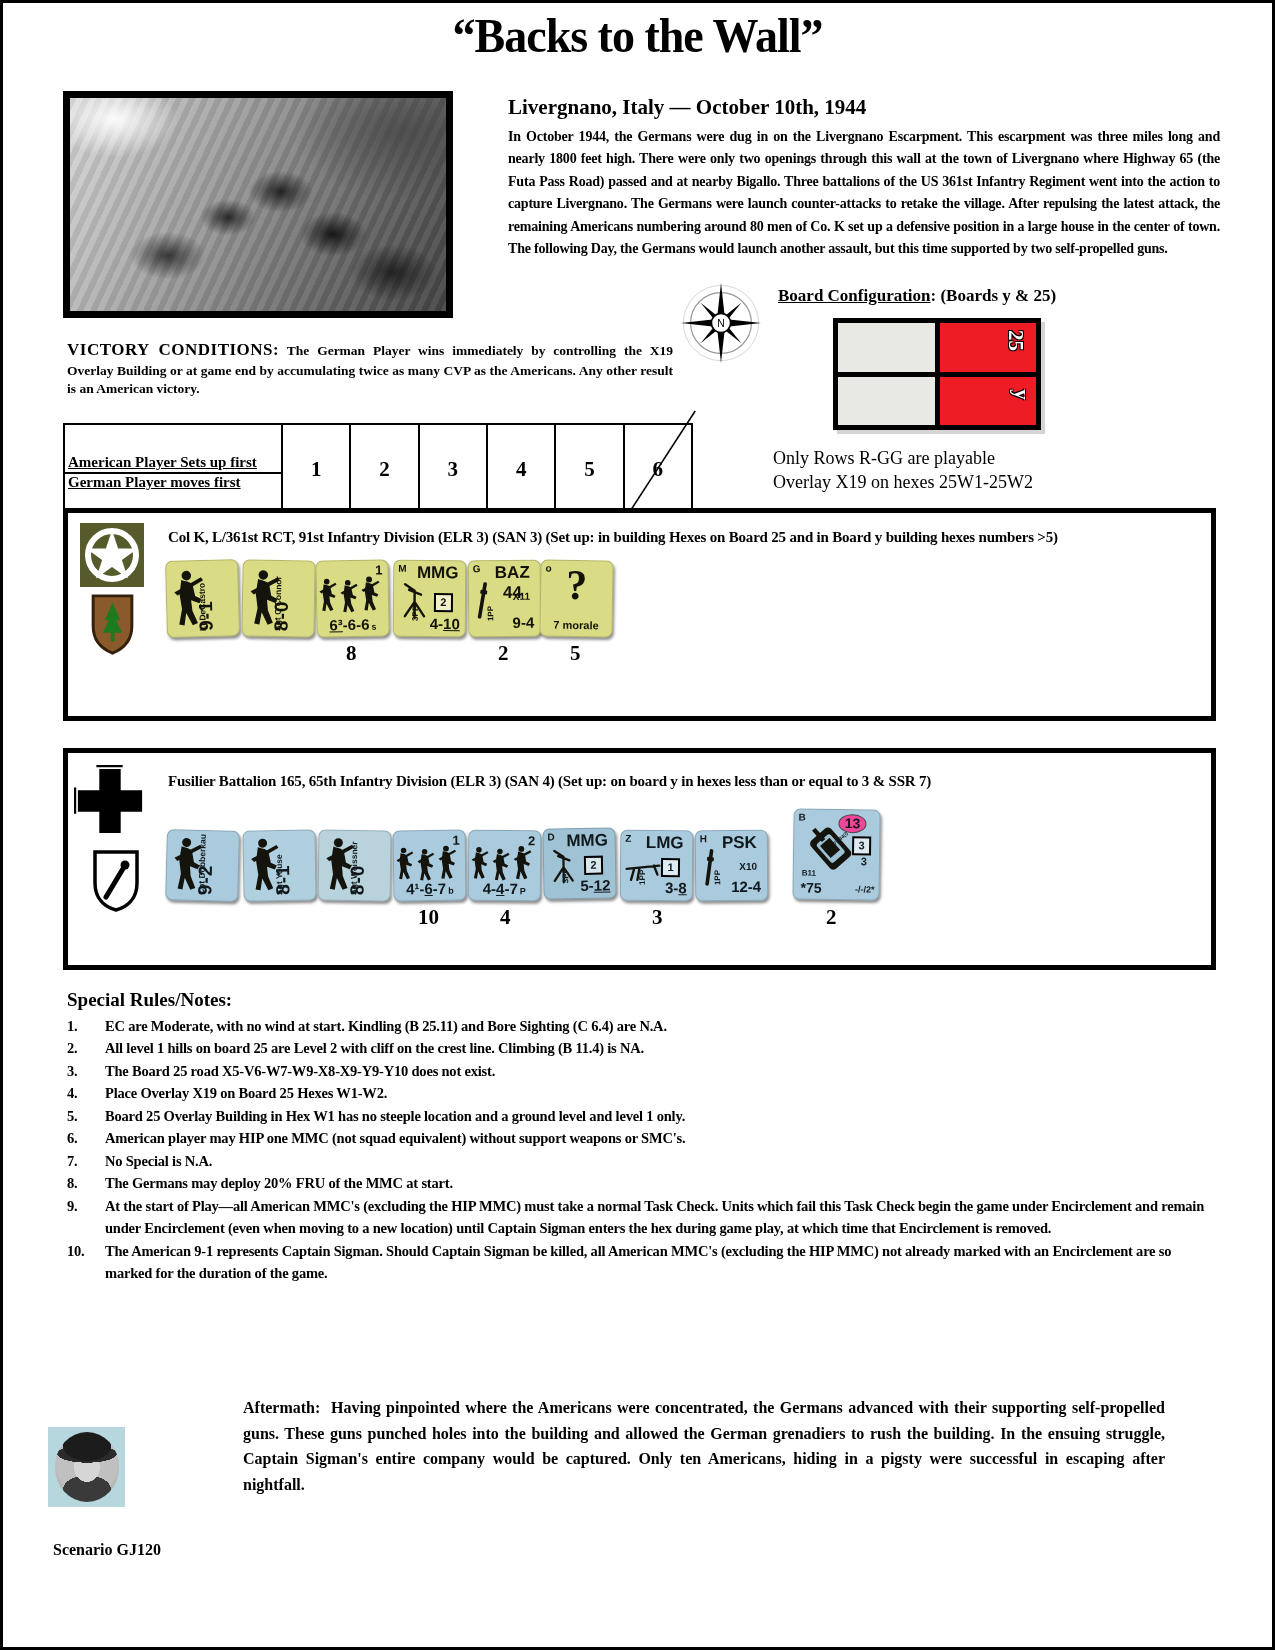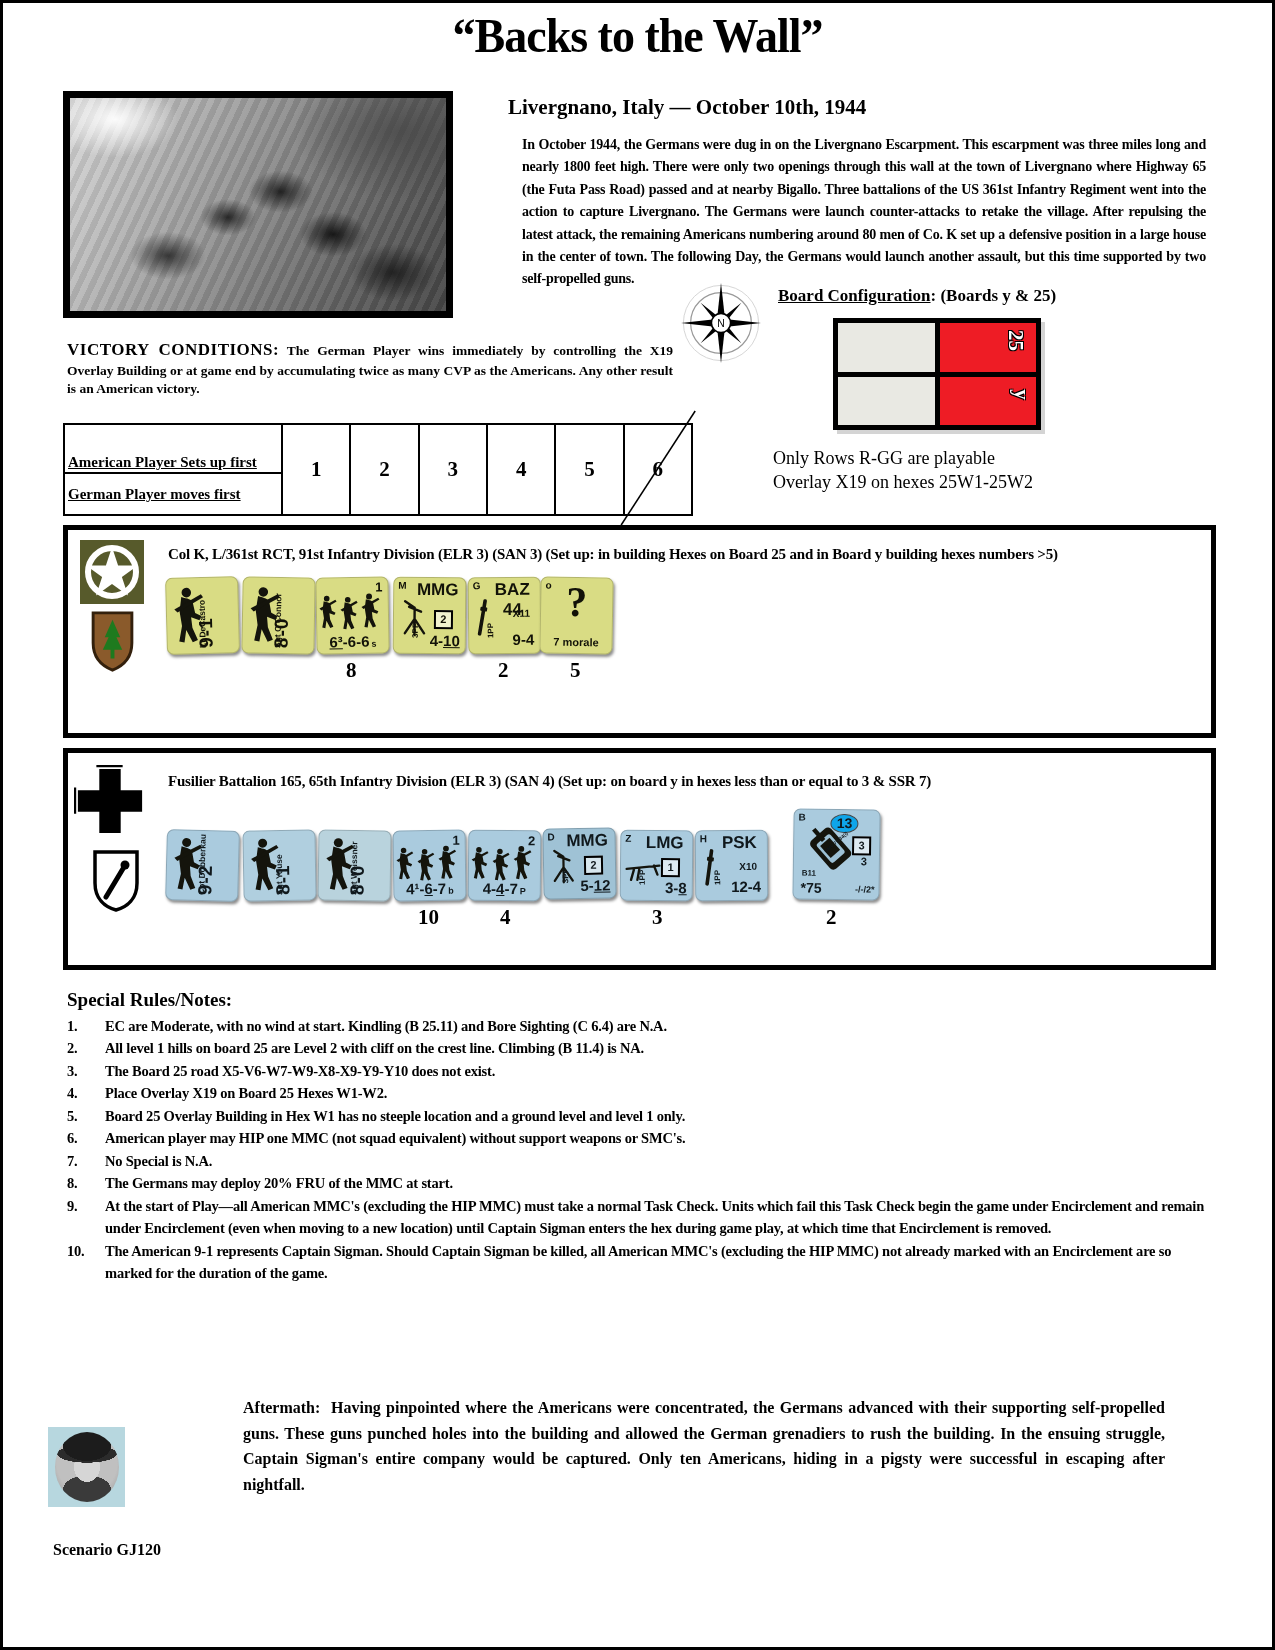--- a/index.html
+++ b/index.html
@@ -16,46 +16,46 @@
       radial-gradient(40px 26px at 42% 56%, rgba(22,22,22,.85), rgba(0,0,0,0) 70%),
       radial-gradient(48px 32px at 70% 64%, rgba(12,12,12,.9), rgba(0,0,0,0) 70%),
       radial-gradient(54px 34px at 26% 74%, rgba(28,28,28,.8), rgba(0,0,0,0) 70%),
       radial-gradient(60px 40px at 86% 82%, rgba(20,20,20,.8), rgba(0,0,0,0) 72%),
       repeating-linear-gradient(115deg, rgba(0,0,0,.08) 0 6px, rgba(255,255,255,.06) 6px 12px),
       linear-gradient(115deg,#d9d9d9 0%,#b7b7b7 22%,#929292 45%,#7a7a7a 60%,#5f5f5f 78%,#454545 100%);
   }
 
   .intro{position:absolute;left:505px;top:92px;width:712px;}
   .intro-h{font-size:21px;font-weight:bold;margin-bottom:6px;}
-  .intro-b{font-size:14px;font-weight:bold;line-height:1.6;text-align:justify;margin:14px;letter-spacing:-0.2px;}
+  .intro-b{font-size:14px;font-weight:bold;line-height:1.6;text-align:justify;margin:0;letter-spacing:-0.2px;}
 
   .compass{position:absolute;left:678px;top:280px;width:80px;height:80px;}
 
   .bc-head{position:absolute;left:775px;top:283px;font-size:17px;font-weight:bold;}
   .bc-head .u{text-decoration:underline;}
   .bc-diagram{position:absolute;left:830px;top:315px;width:208px;height:112px;background:#000;box-shadow:4px 4px 0 #d4d4d4;display:grid;grid-template-columns:1fr 1fr;grid-template-rows:1fr 1fr;gap:5px;padding:5px;box-sizing:border-box;}
   .bc-cell{position:relative;}
   .bc-gray{background:#e9e9e3;}
   .bc-red{background:#ee1c25;}
   .bc-lab{position:absolute;top:5px;right:10px;transform:rotate(90deg);font-weight:bold;font-size:21px;color:#fff;text-shadow:-1px -1px 0 #000,1px -1px 0 #000,-1px 1px 0 #000,1px 1px 0 #000;}
   .bc-note{position:absolute;left:770px;top:443px;font-size:18px;font-weight:normal;line-height:1.35;}
 
   .vc{position:absolute;left:64px;top:336px;width:606px;font-size:13.5px;font-weight:bold;text-align:justify;line-height:1.35;}
   .vc-label{font-size:17px;letter-spacing:0.5px;}
 
   .tt{position:absolute;left:60px;top:420px;width:630px;height:93px;border:2px solid #000;box-sizing:border-box;display:flex;}
   .tt-left{width:216px;display:flex;flex-direction:column;}
   .tt-l1{flex:1.15;border-bottom:2px solid #000;display:flex;align-items:flex-end;padding:0 3px 1px 3px;}
-  .tt-l2{flex:1;display:flex;align-items:center;padding:0 0 0 3px;}
+  .tt-l2{flex:1;display:flex;align-items:flex-start;padding:0 0 0 3px;}
   .tt-left .u2{font-size:15px;font-weight:bold;text-decoration:underline;white-space:nowrap;}
   .tt-cell{flex:1;border-left:2px solid #000;position:relative;display:flex;align-items:center;justify-content:center;font-size:21px;font-weight:bold;}
   .tt-slash{position:absolute;left:0;top:0;width:100%;height:100%;overflow:visible;}
 
   .ob{position:absolute;left:60px;width:1153px;border:5px solid #000;box-sizing:border-box;background:#fff;}
-  .ob-us{top:522px;height:213px;}
+  .ob-us{top:505px;height:213px;}
   .ob-ge{top:745px;height:222px;}
   .ob-head{position:absolute;left:100px;top:16px;right:10px;font-size:15px;font-weight:bold;letter-spacing:-0.2px;}
   .ob-ge .ob-head{top:20px;}
 
   .icon{position:absolute;}
 
   
   .ctr{position:absolute;width:73px;height:77px;border-radius:7px;box-shadow:1.5px 2.5px 3px rgba(0,0,0,.45), inset 0 0 0 1px rgba(0,0,0,.18);font-family:"Liberation Sans",sans-serif;color:#121208;}
   .us{background:#d9dc84;}
   .ge{background:#aacbde;height:71px;color:#10181c;}
@@ -72,21 +72,21 @@
   .box{position:absolute;top:33px;left:41px;width:15px;height:15px;border:2px solid #000;background:rgba(255,255,255,.6);font-size:11px;font-weight:bold;text-align:center;line-height:15px;}
   .rng{position:absolute;bottom:5px;right:6px;font-size:15px;font-weight:bold;}
   .xmul{position:absolute;top:31px;right:11px;font-size:10px;font-weight:bold;}
   .rng2{position:absolute;bottom:6px;right:7px;font-size:15px;font-weight:bold;}
   .fact{position:absolute;bottom:4px;left:0;width:100%;text-align:center;font-size:15px;font-weight:bold;}
   .um{text-decoration:underline;}
   .sfx{font-size:9px;margin-left:2px;}
   .qmark{position:absolute;top:4px;left:0;width:100%;text-align:center;font-size:42px;font-weight:bold;font-family:"Liberation Serif",serif;line-height:1;}
   .qlab{position:absolute;bottom:6px;left:0;width:100%;text-align:center;font-size:11px;font-weight:bold;}
   .cnt{position:absolute;font-size:21px;font-weight:bold;font-family:"Liberation Serif",serif;}
-  .voval{position:absolute;top:5px;right:22px;background:#0ea5e9;border:1px solid #444;border-radius:50%;padding:0 5px;font-size:14px;font-weight:bold;line-height:17px;}
+  .voval{position:absolute;top:5px;right:14px;background:#ec4899;border:1px solid #444;border-radius:50%;padding:0 5px;font-size:14px;font-weight:bold;line-height:17px;}
   .vbox{position:absolute;top:27px;left:auto;right:9px;}
   .vsub{position:absolute;top:46px;right:13px;font-size:11px;font-weight:bold;}
   .afv{position:absolute;left:20px;top:14px;transform:rotate(-42deg);}
   .vlab{position:absolute;left:28px;top:30px;transform:rotate(-42deg);font-size:5px;font-weight:bold;white-space:nowrap;}
   .vmp{position:absolute;left:9px;bottom:22px;font-size:8px;font-weight:bold;}
   .vgun{position:absolute;left:8px;bottom:4px;font-size:14px;font-weight:bold;}
   .vmg{position:absolute;right:5px;bottom:6px;font-size:9px;font-weight:bold;}
 
   .sr{position:absolute;left:64px;top:986px;width:1150px;}
   .sr-h{font-size:19px;font-weight:bold;margin-bottom:4px;}

